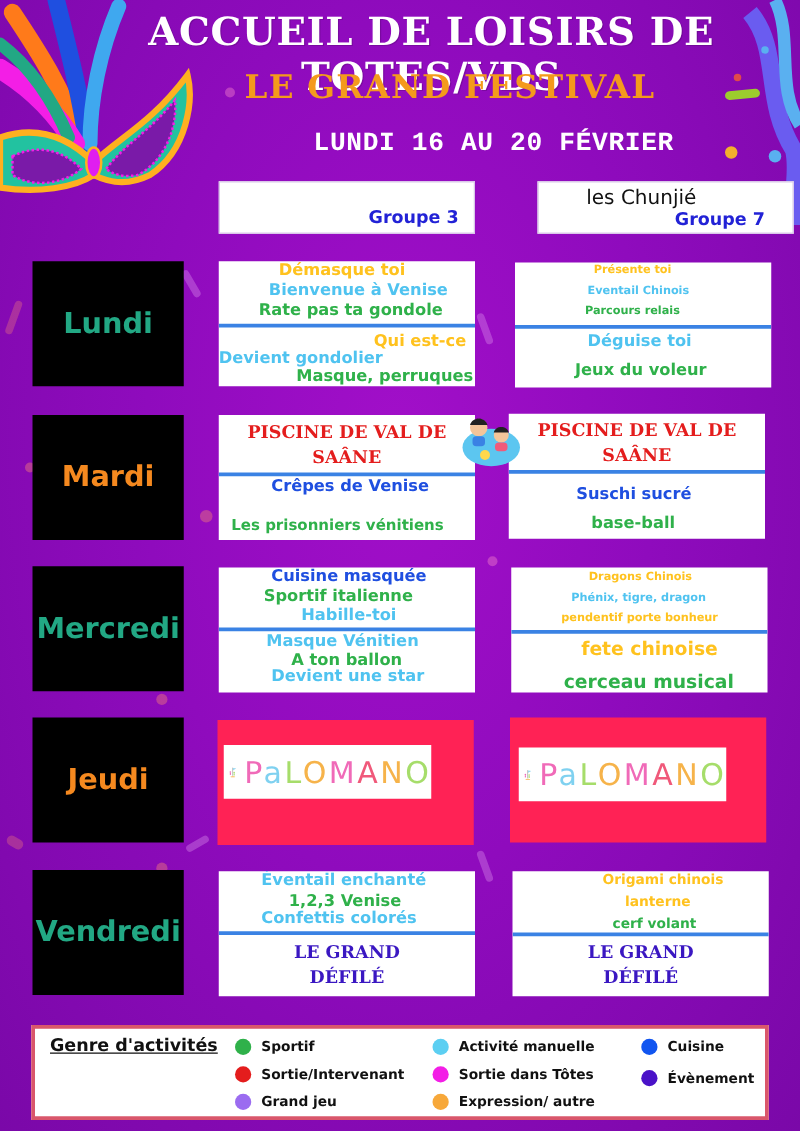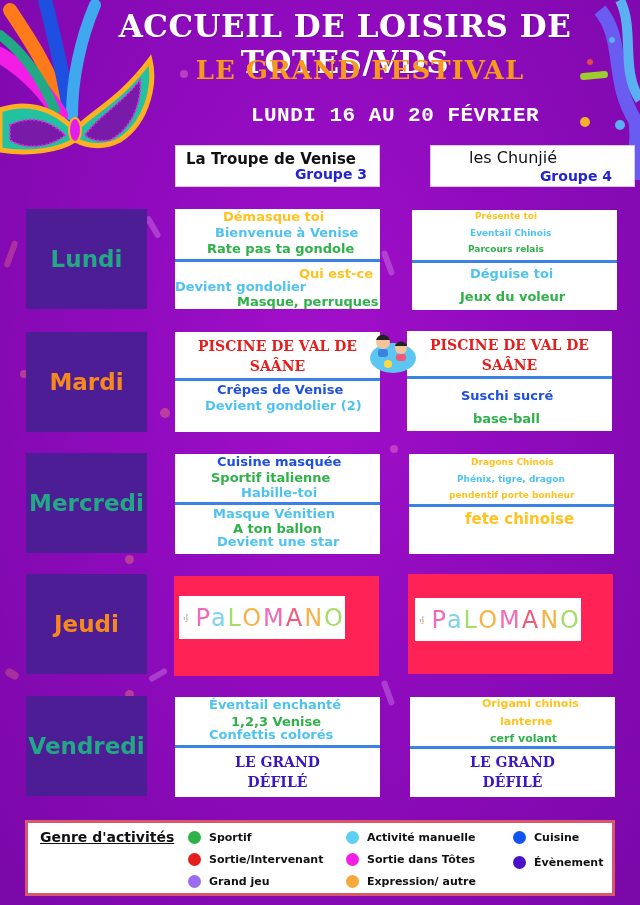--- a/index.html
+++ b/index.html
@@ -47,21 +47,21 @@
   }
   #gh1 { left: 175px; width: 205px; }
   #gh1 .name { left: 10px; top: 4px; }
   #gh1 .num { right: 12px; top: 20px; }
   #gh2 { left: 430px; width: 205px; }
   #gh2 .name { left: 38px; top: 2px; font-weight: normal; font-size: 16px; }
   #gh2 .num { right: 22px; top: 22px; }
 
   
   .day {
-    position: absolute; left: 26px; width: 121px; height: 100px; background: #4c1d95;
+    position: absolute; left: 26px; width: 121px; height: 100px; background: #000000;
     display: flex; align-items: center; justify-content: center;
     font-family: "DejaVu Sans", sans-serif; font-weight: bold; font-size: 23px;
   }
   .day.teal { color: #22a884; }
   .day.orange { color: #f5891f; }
 
   
   .cell {
     position: absolute; width: 205px; height: 100px; background: #fff;
     overflow: hidden;
@@ -153,26 +153,25 @@
   <circle cx="72" cy="40" r="3" fill="#5ab0f0"></circle>
   <circle cx="50" cy="62" r="3" fill="#e04a4a"></circle>
   <circle cx="80" cy="125" r="5" fill="#5ab0f0"></circle>
 </svg>
 
 <div class="title">ACCUEIL DE LOISIRS DE TOTES/VDS</div>
 <div class="subtitle">LE GRAND FESTIVAL</div>
 <div class="dates">LUNDI 16 AU 20 FÉVRIER</div>
 
 <div class="group-header" id="gh1">
-  <span class="name">La Troupe de Venise</span>
   <span class="num">Groupe 3</span>
 </div>
 <div class="group-header" id="gh2">
   <span class="name">les Chunjié</span>
-  <span class="num">Groupe 4</span>
+  <span class="num">Groupe 7</span>
 </div>
 
 <div class="day teal" style="top:209px;">Lundi</div>
 <div class="day orange" style="top:332px;">Mardi</div>
 <div class="day teal" style="top:453px;">Mercredi</div>
 <div class="day orange" style="top:574px;">Jeudi</div>
 <div class="day teal" style="top:696px;">Vendredi</div>
 
 <div class="cell" style="left:175px;top:209px;">
   <div class="line c-yellow" style="left:48px;top:0px;font-size:13px;">Démasque toi</div>
@@ -190,21 +189,21 @@
   <div class="line c-green" style="left:56px;top:34px;font-size:9px;">Parcours relais</div>
   <div class="divider" style="top:50px;"></div>
   <div class="line c-lightblue" style="left:58px;top:56px;font-size:13px;">Déguise toi</div>
   <div class="line c-green" style="left:48px;top:79px;font-size:13px;">Jeux du voleur</div>
 </div>
 
 <div class="cell" style="left:175px;top:332px;">
   <div class="event-title c-red" style="top:4px;padding:0 20px;">PISCINE DE VAL DE SAÂNE</div>
   <div class="divider" style="top:46px;"></div>
   <div class="line c-blue" style="left:42px;top:50px;font-size:13px;">Crêpes de Venise</div>
-  <div class="line c-lightblue" style="left:30px;top:66px;font-size:13px;">Devient gondolier (2)</div>
+  <div class="line c-green" style="left:10px;top:81px;font-size:12px;">Les prisonniers vénitiens</div>
 </div>
 
 <div class="cell" style="left:407px;top:331px;">
   <div class="event-title c-red" style="top:4px;padding:0 20px;">PISCINE DE VAL DE SAÂNE</div>
   <div class="divider" style="top:45px;"></div>
   <div class="line c-blue" style="left:54px;top:57px;font-size:13px;">Suschi sucré</div>
   <div class="line c-green" style="left:66px;top:80px;font-size:13px;">base-ball</div>
 </div>
 
 <svg class="swim" viewBox="0 0 50 45">
@@ -227,20 +226,21 @@
   <div class="line c-green" style="left:58px;top:67px;font-size:13px;">A ton ballon</div>
   <div class="line c-lightblue" style="left:42px;top:80px;font-size:13px;">Devient une star</div>
 </div>
 
 <div class="cell" style="left:409px;top:454px;">
   <div class="line c-yellow" style="left:62px;top:3px;font-size:9px;">Dragons Chinois</div>
   <div class="line c-lightblue" style="left:48px;top:20px;font-size:9px;">Phénix, tigre, dragon</div>
   <div class="line c-yellow" style="left:40px;top:36px;font-size:9px;">pendentif porte bonheur</div>
   <div class="divider" style="top:50px;"></div>
   <div class="line c-yellow" style="left:56px;top:56px;font-size:15px;">fete chinoise</div>
+  <div class="line c-green" style="left:42px;top:82px;font-size:15px;">cerceau musical</div>
 </div>
 
 <div class="jeudi-cell" style="left:174px;top:576px;">
   <div class="palomano">
     <svg class="logo-fig" viewBox="0 0 30 40">
       <rect x="14" y="2" width="2" height="30" fill="#888"></rect>
       <path d="M16,3 L28,5 L16,12 Z" fill="#8fd6f0"></path>
       <circle cx="6" cy="18" r="3" fill="#f06ab8"></circle>
       <rect x="4" y="21" width="4" height="8" fill="#f06ab8"></rect>
       <circle cx="20" cy="20" r="3" fill="#a6dd6a"></circle>

